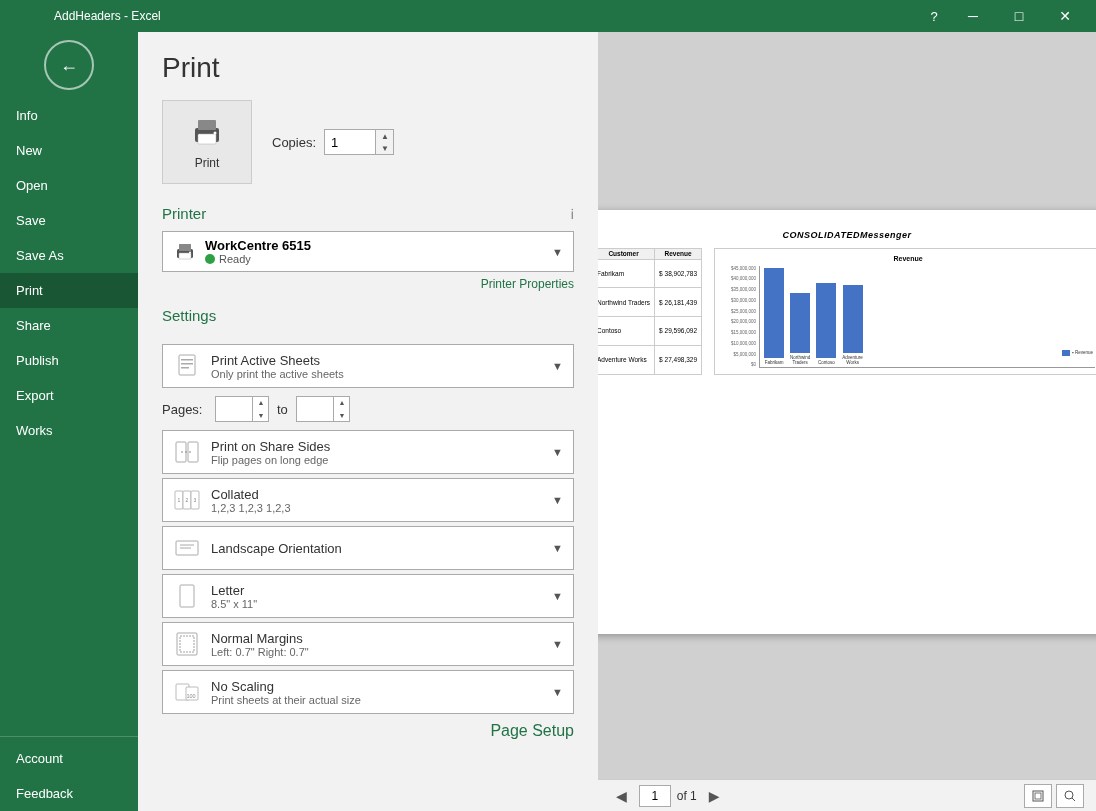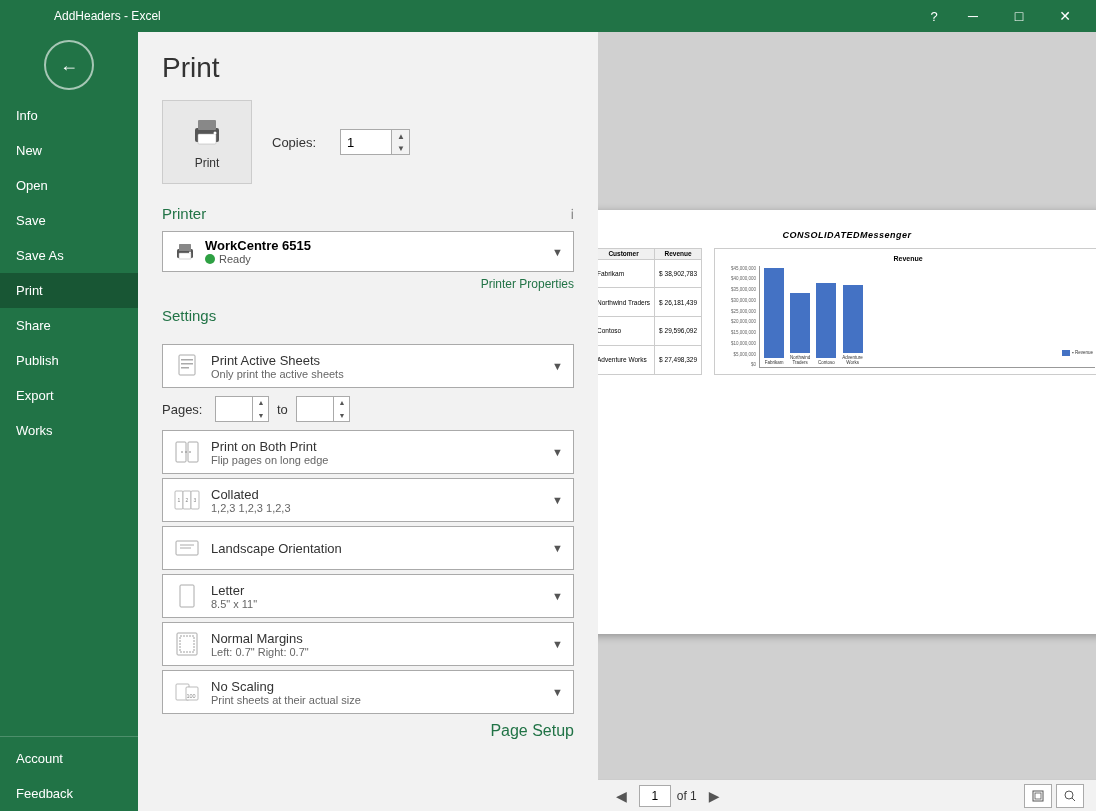--- a/index.html
+++ b/index.html
@@ -105,21 +105,21 @@
     .print-btn-box {
       width: 90px; height: 84px;
       background: #e8e8e8;
       border: 1px solid #ccc;
       display: flex; flex-direction: column;
       align-items: center; justify-content: center;
       cursor: pointer; gap: 6px;
     }
     .printer-icon-svg { width: 36px; height: 36px; }
     .print-btn-label { font-size: 12px; color: #333; }
-    .copies-area { display: flex; align-items: center; gap: 24px; justify-content: center; }
+    .copies-area { display: flex; align-items: center; gap: 8px; justify-content: center; }
     .copies-label { font-size: 13px; color: #333; }
     .spinner-btn {
       flex: 1; width: 18px; display: flex; align-items: center; justify-content: center;
       cursor: pointer; font-size: 8px; color: #555;
     }
 
     
     .section-header {
       font-size: 15px;
       color: #217346;
@@ -411,21 +411,21 @@
         </div>
 
         <div class="setting-row">
           <div class="setting-row-inner">
             <svg class="setting-icon" viewBox="0 0 28 28">
               <rect x="3" y="4" width="10" height="20" rx="1" fill="white" stroke="#aaa" stroke-width="1"></rect>
               <rect x="15" y="4" width="10" height="20" rx="1" fill="white" stroke="#aaa" stroke-width="1"></rect>
               <line x1="8" y1="14" x2="20" y2="14" stroke="#888" stroke-width="1" stroke-dasharray="2,2"></line>
             </svg>
             <div class="setting-text">
-              <span class="setting-main">Print on Both Print</span>
+              <span class="setting-main">Print on Share Sides</span>
               <span class="setting-sub">Flip pages on long edge</span>
             </div>
           </div>
           <span class="dropdown-arrow">▼</span>
         </div>
 
         <div class="setting-row">
           <div class="setting-row-inner">
             <svg class="setting-icon" viewBox="0 0 28 28">
               <rect x="2" y="5" width="8" height="18" rx="1" fill="white" stroke="#aaa" stroke-width="0.8"></rect>

